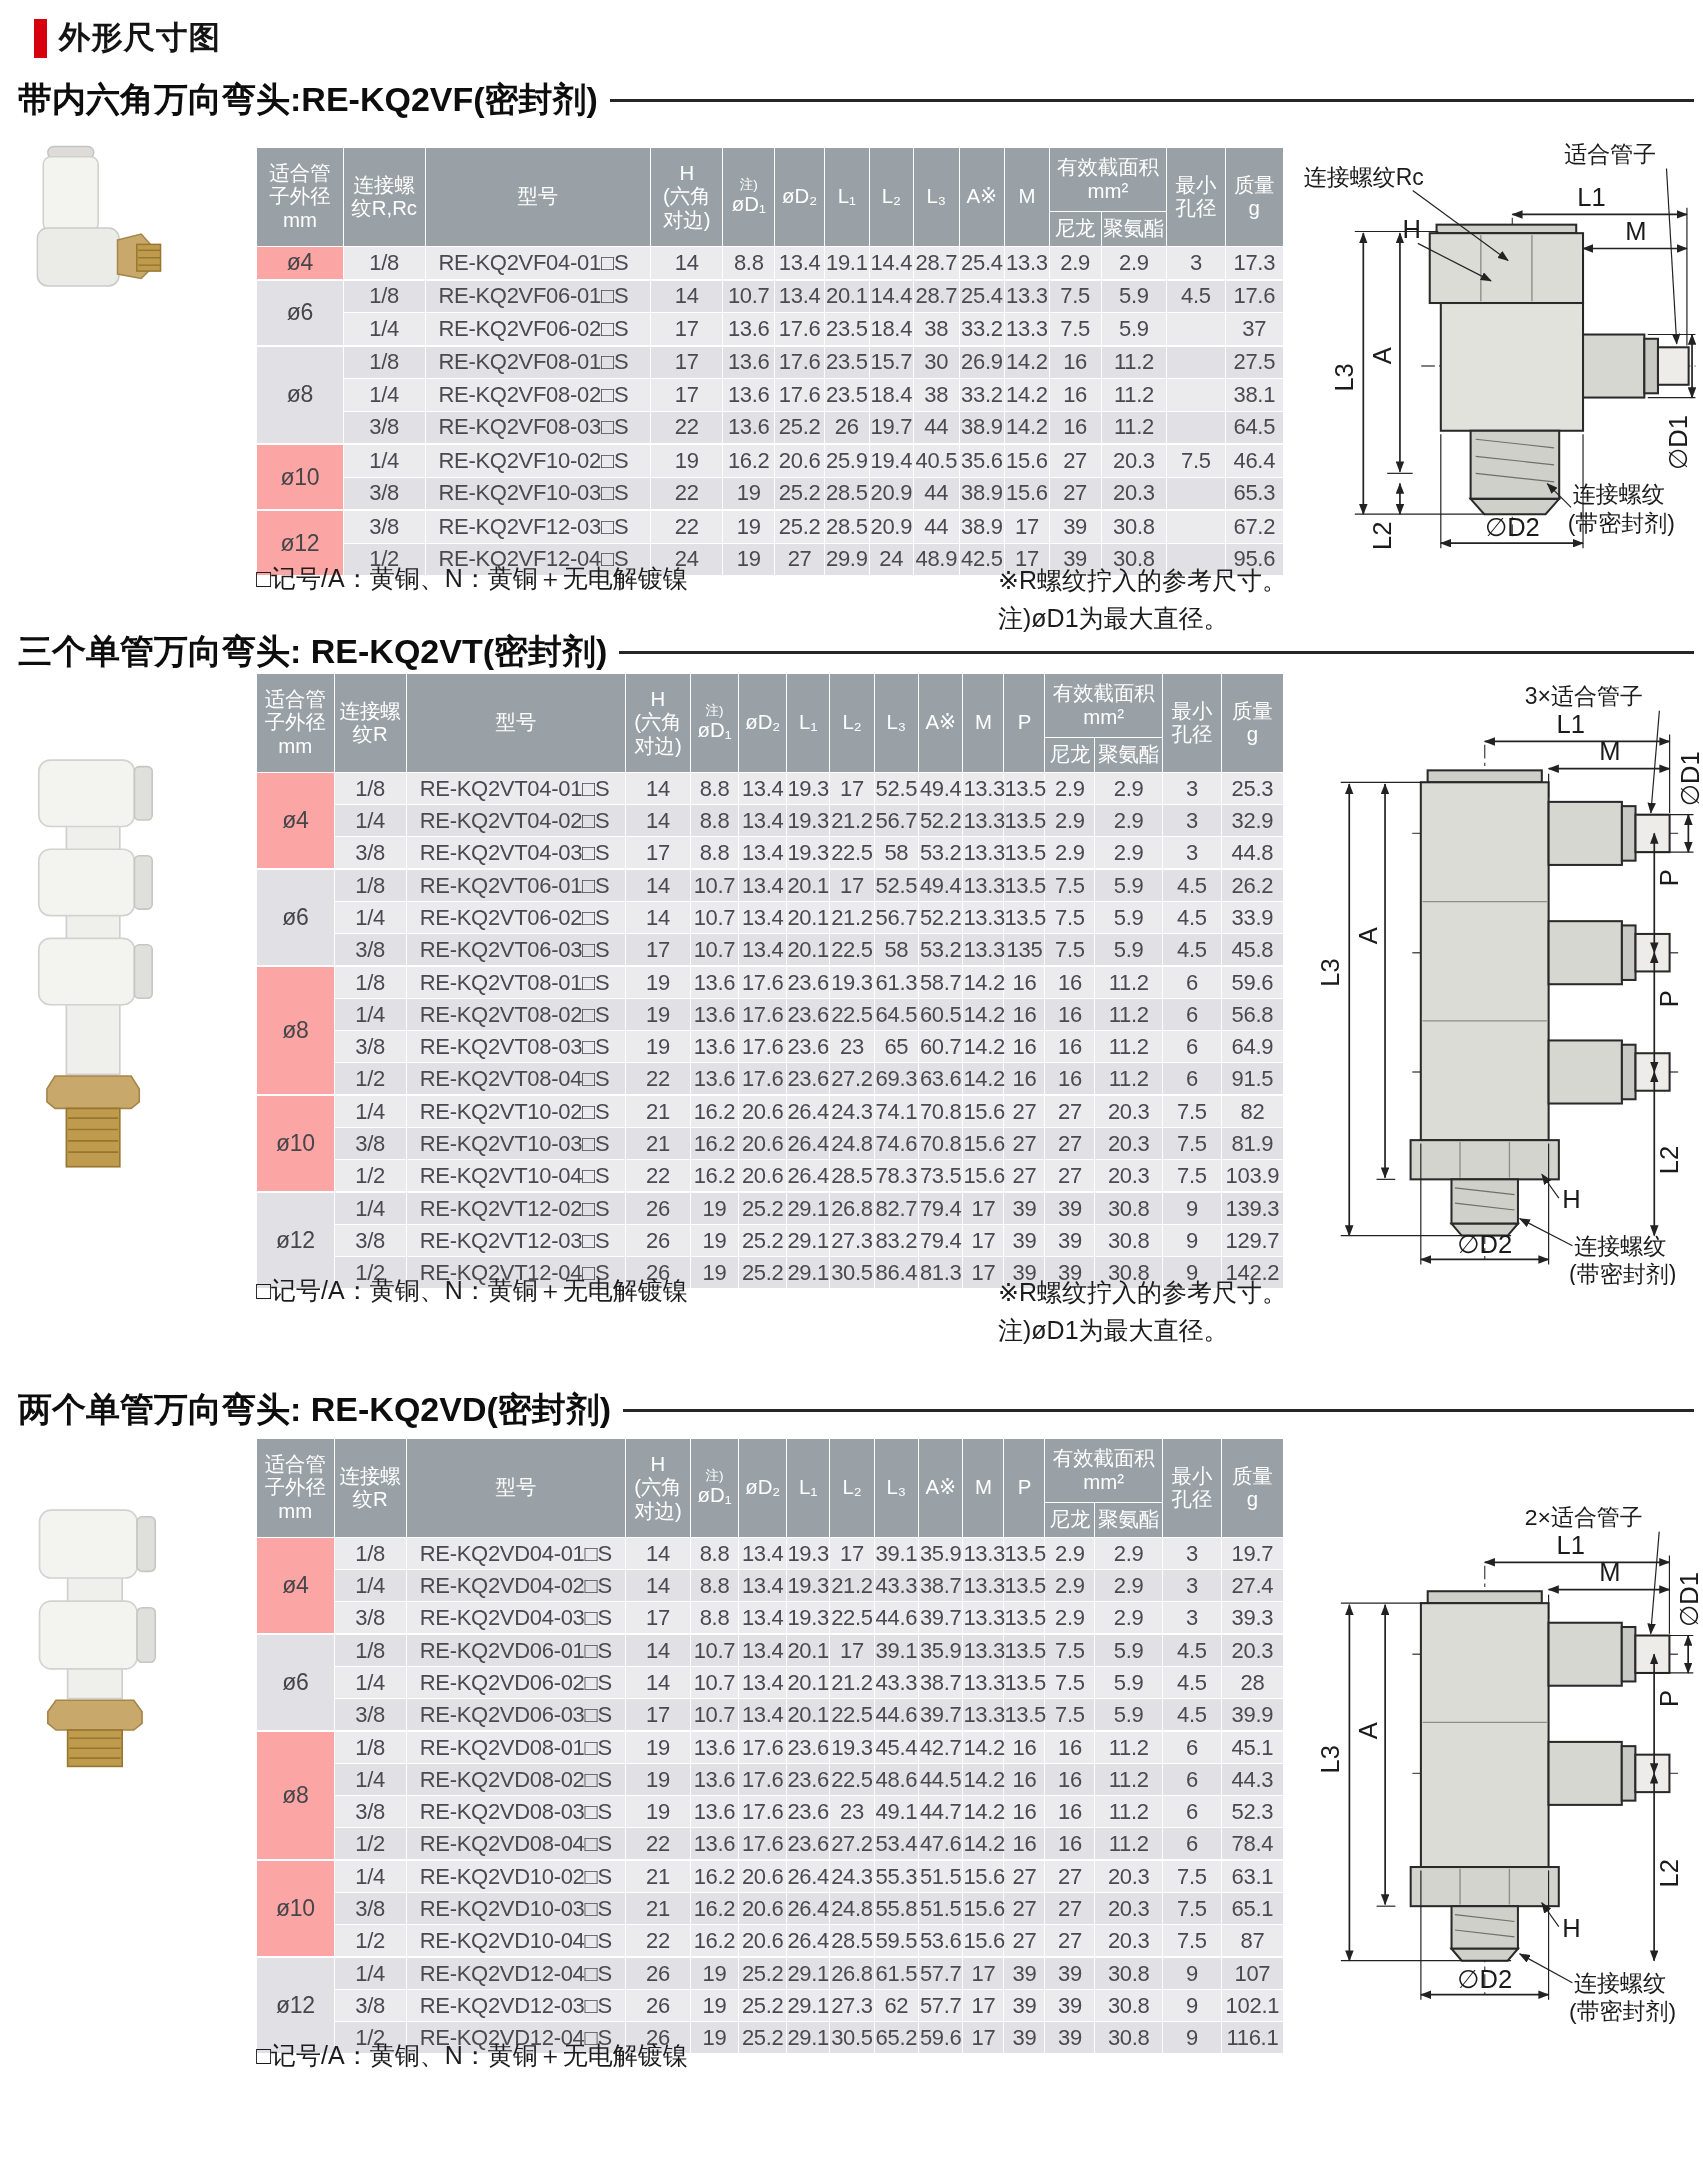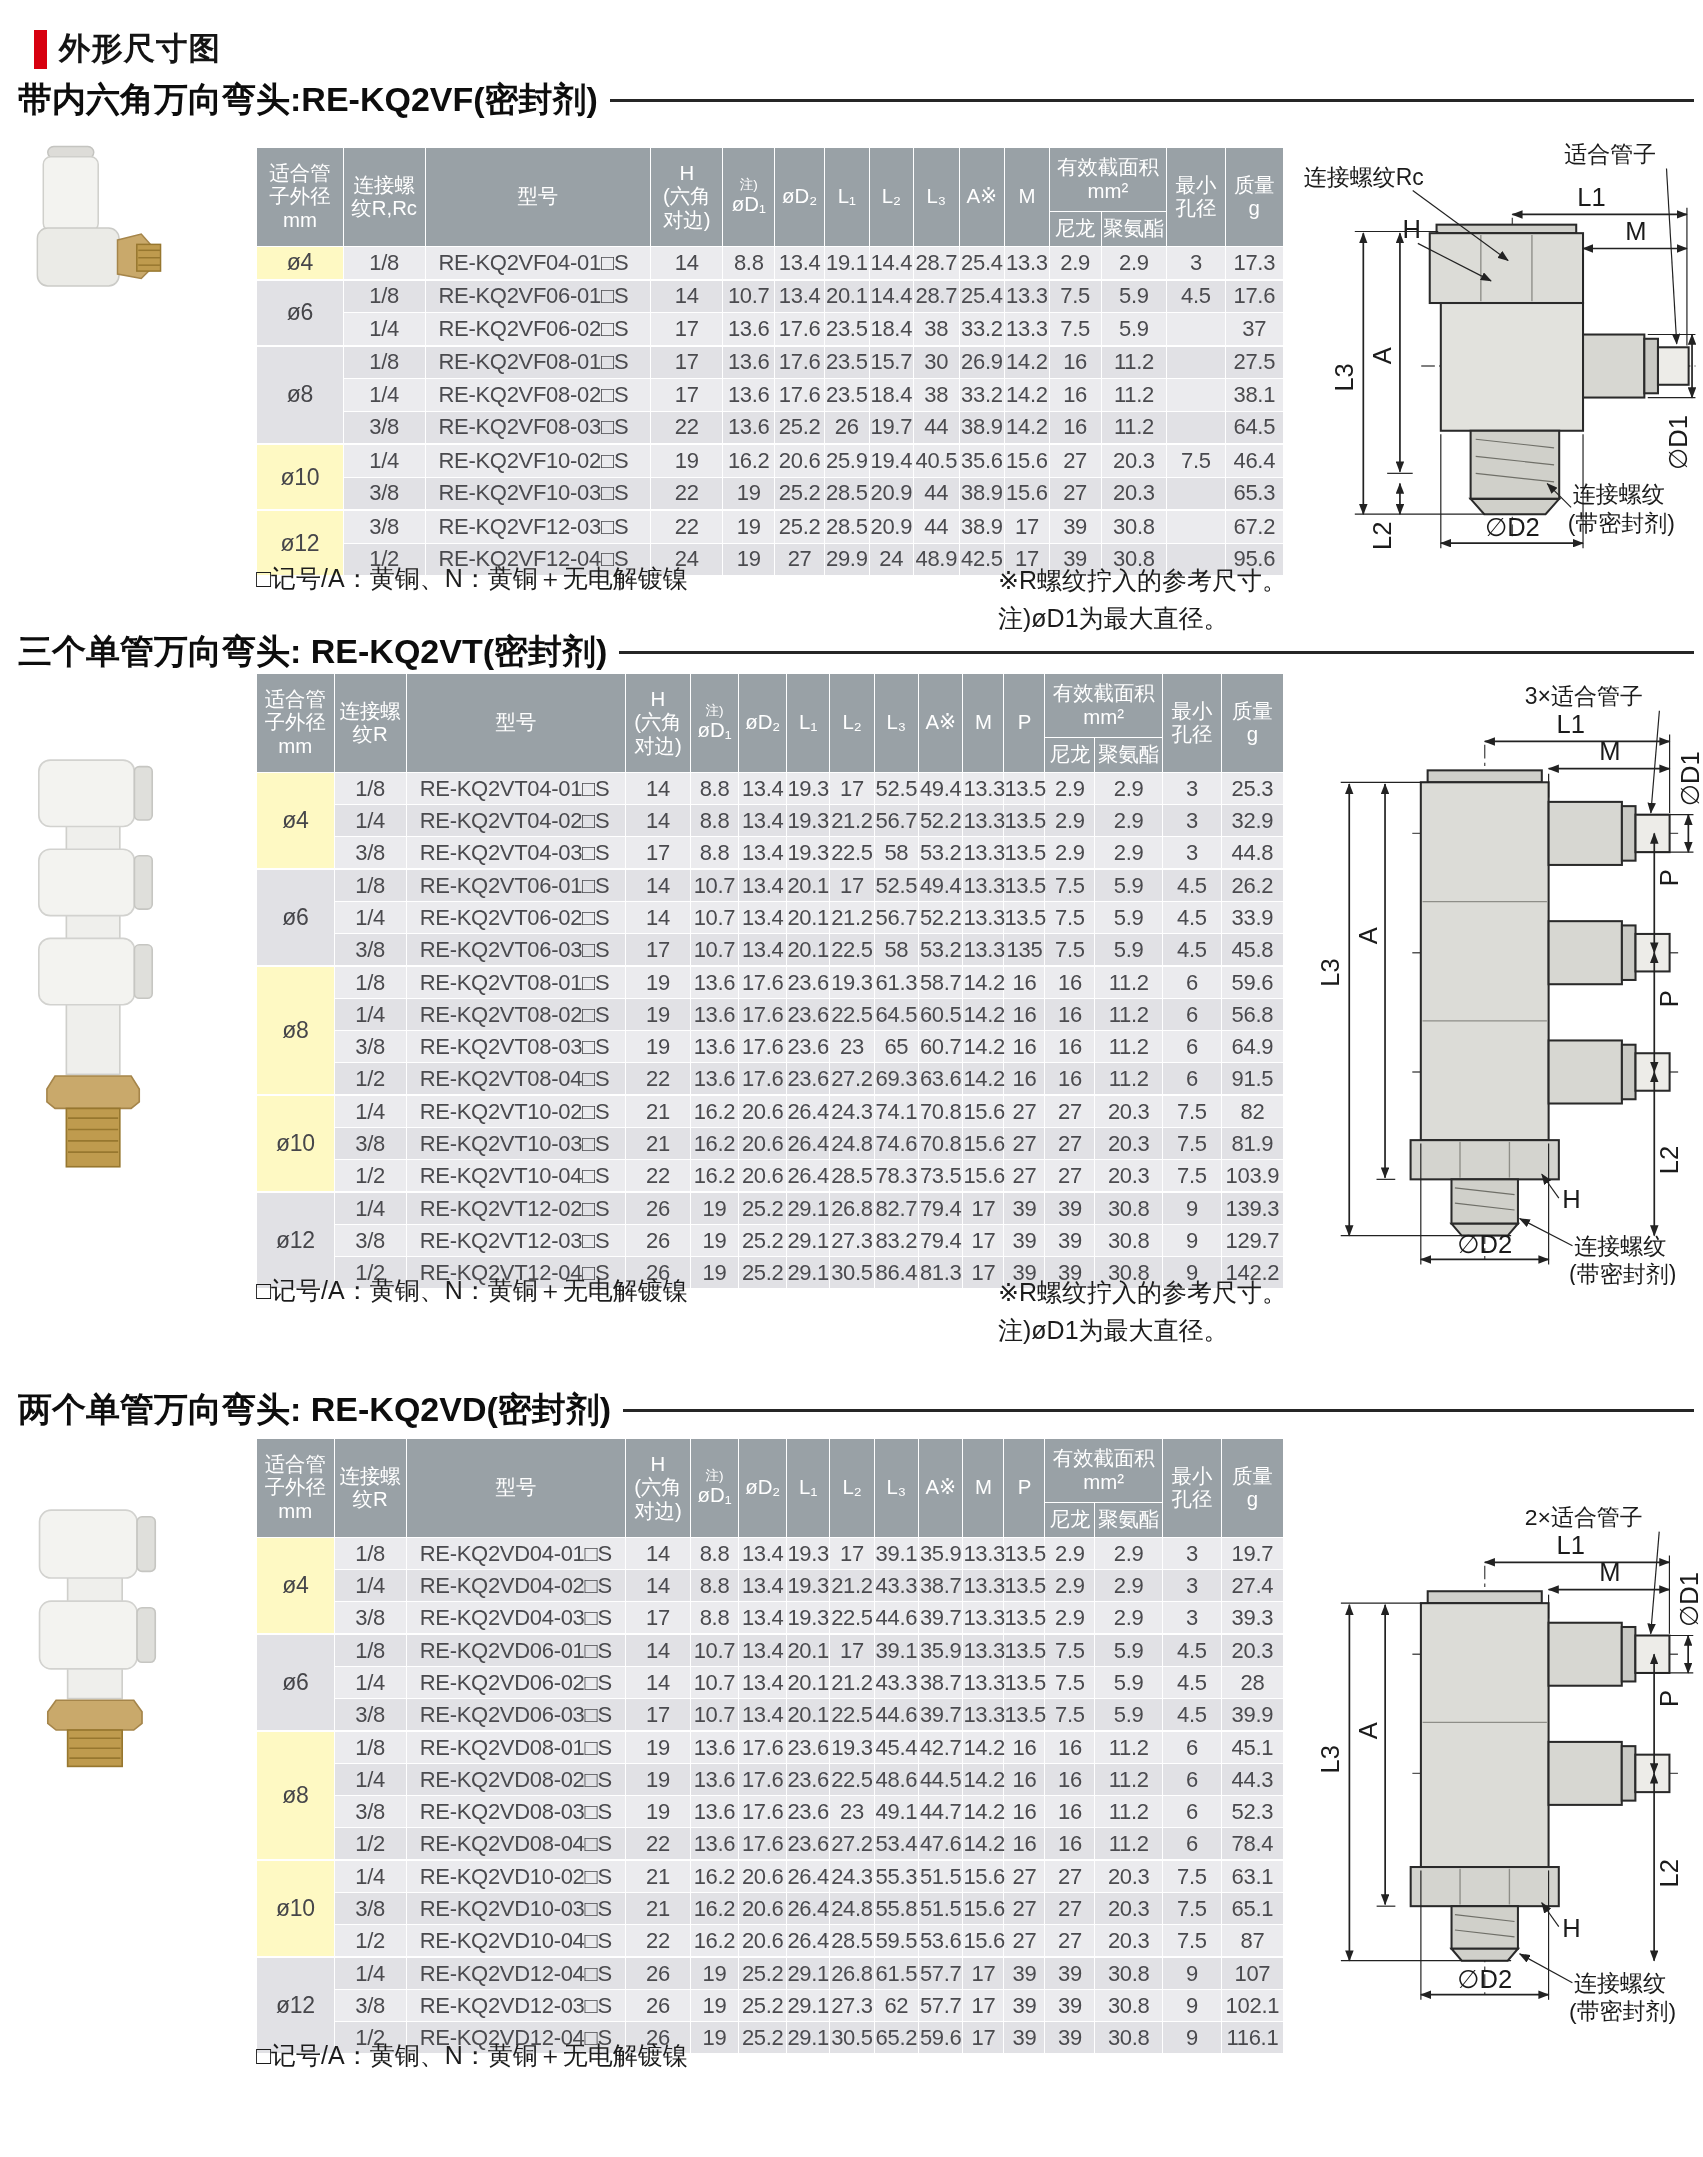--- a/index.html
+++ b/index.html
@@ -1,41 +1,41 @@
 <!DOCTYPE html>
 <html style="font-size:13.6px"><head>
 <meta charset="utf-8">
 <style>
   html,body{margin:0;padding:0;background:#fff;}
   .page{position:relative;width:1704px;height:2158px;background:#fff;overflow:hidden;
         font-family:"Liberation Sans","DejaVu Sans",sans-serif;color:#111;}
 
   
-  .hdr{position:absolute;top:28px;left:34px;display:flex;align-items:center;gap:12px;}
+  .hdr{position:absolute;top:17px;left:34px;display:flex;align-items:center;gap:12px;}
   .redbar{width:12.8px;height:39px;background:#d7000f;}
   .hdr h1{font-size:31.5px;font-weight:bold;margin:0;color:#141414;letter-spacing:0.9px;}
 
   
   .sec-head{position:absolute;left:18px;right:10.2px;display:flex;align-items:center;}
   .sec-head h2{font-size:34px;font-weight:bold;margin:0;white-space:nowrap;color:#0d0d0d;}
   .sec-head .rule{flex:1;border-top:3.4px solid #262626;margin-left:12px;}
 
   
   table.dim{position:absolute;border-collapse:collapse;table-layout:fixed;width:1028px;}
   table.dim th{background:#99a1a6;color:#fff;font-weight:normal;text-align:center;vertical-align:middle;
       border:1.7px solid #fff;font-size:20.4px;line-height:1.14;white-space:pre-line;padding:0;}
   table.dim thead tr:first-child th{height:63px;}
   table.dim thead tr:last-child th{height:34px;margin-left:44px;}
   table.dim th .note{display:block;font-size:13.6px;line-height:1;margin-bottom:1.7px;}
   table.dim td{border:1.7px solid #fff;text-align:center;vertical-align:middle;padding:0;
       font-size:22px;letter-spacing:-0.3px;color:#4a4a4e;background:#ebebee;}
   table.t1 td{height:31.5px;}
   table.t23 td{height:31px;}
   table.dim tbody tr:nth-child(even) td{background:#e1e1e5;}
-  table.dim td.size{background:#fef9c3;font-size:23px;color:#46464a;}
+  table.dim td.size{background:#fca5a5;font-size:23px;color:#46464a;}
   table.dim td.model{text-align:left;padding-left:13px;}
   table.dim tr.grp td{border-top:2.6px solid #fff;}
 
   
   .foot{position:absolute;left:256px;width:1031px;display:flex;justify-content:space-between;
         font-size:25px;color:#1c1c1c;}
   .foot .fl{white-space:nowrap;}
   .foot .fr{line-height:1.5;}
 
   

